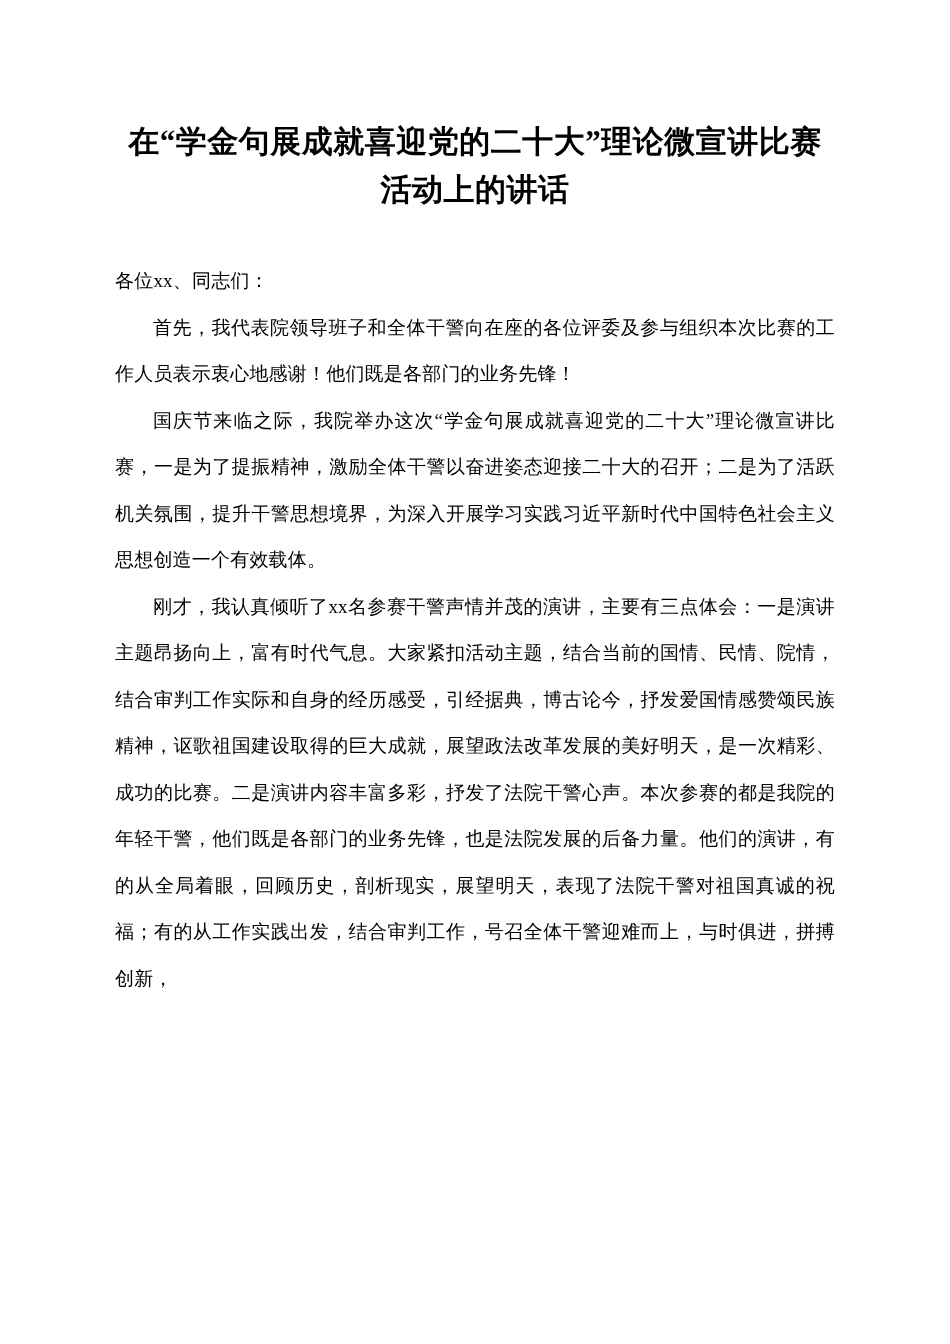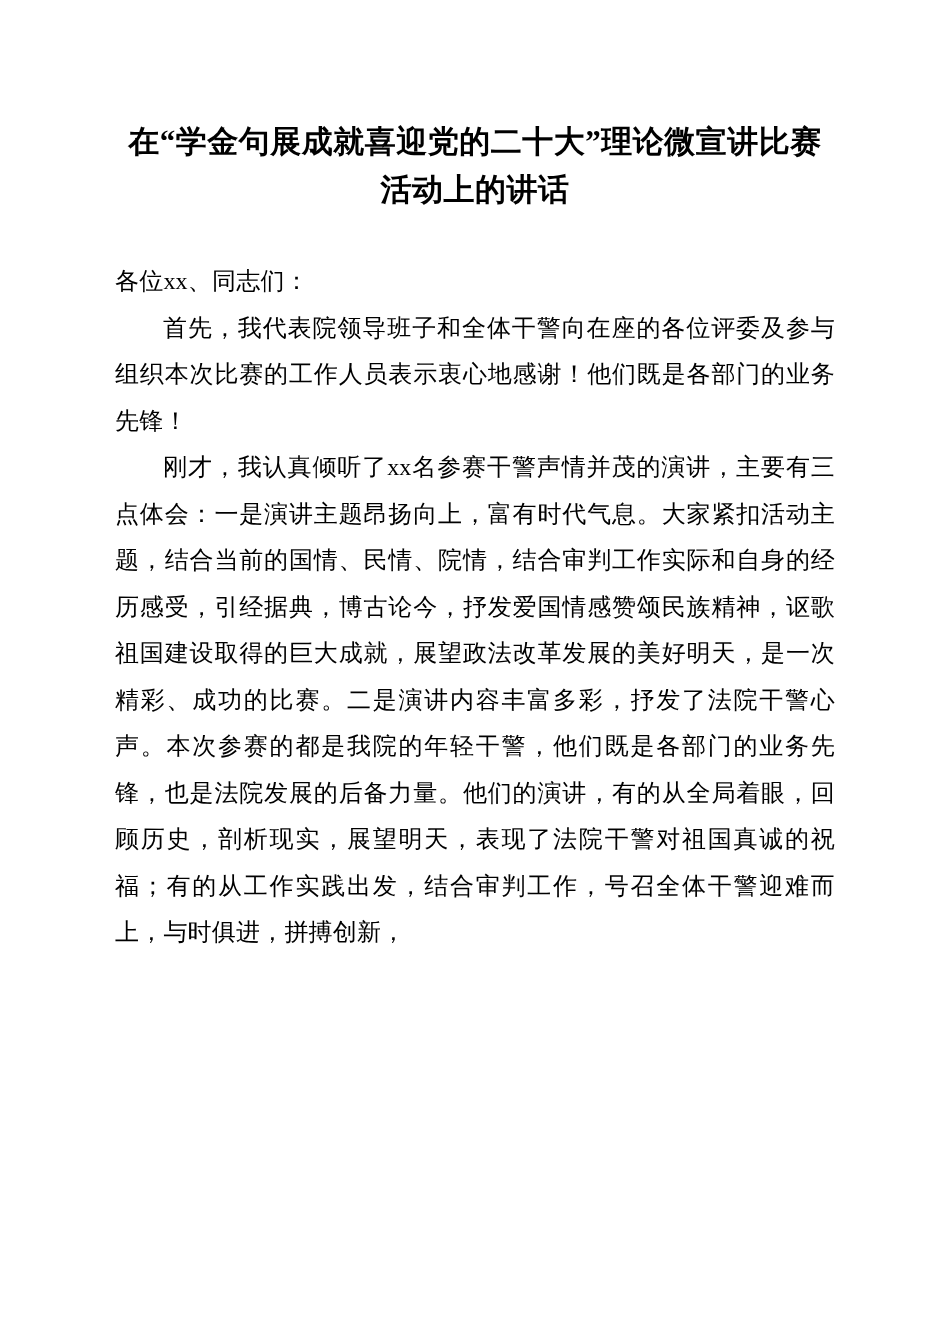--- a/index.html
+++ b/index.html
@@ -25,21 +25,21 @@
     font-family: "Liberation Serif", "DejaVu Serif", serif;
     font-weight: bold;
     font-size: 31px;
     line-height: 48px;
     text-align: center;
     letter-spacing: 0.5px;
     margin: 0 0 44px 0;
     padding: 0 4px;
   }
   .body-text {
-    font-size: 24px;
+    font-size: 19px;
     line-height: 46.5px;
     text-align: justify;
     text-justify: inter-ideograph;
     letter-spacing: 0.2px;
     margin: 0;
   }
   .para {
     margin: 0 0 0 0;
     text-indent: 2em;
   }
@@ -50,16 +50,17 @@
 </head>
 <body>
 
 <div class="page">
 
   <h1 class="doc-title">在“学金句展成就喜迎党的二十大”理论微宣讲比赛活动上的讲话</h1>
 
   <div class="body-text">
     <p class="para no-indent">各位xx、同志们：</p>
     <p class="para">首先，我代表院领导班子和全体干警向在座的各位评委及参与组织本次比赛的工作人员表示衷心地感谢！他们既是各部门的业务先锋！</p>
+    <p class="para">国庆节来临之际，我院举办这次“学金句展成就喜迎党的二十大”理论微宣讲比赛，一是为了提振精神，激励全体干警以奋进姿态迎接二十大的召开；二是为了活跃机关氛围，提升干警思想境界，为深入开展学习实践习近平新时代中国特色社会主义思想创造一个有效载体。</p>
     <p class="para">刚才，我认真倾听了xx名参赛干警声情并茂的演讲，主要有三点体会：一是演讲主题昂扬向上，富有时代气息。大家紧扣活动主题，结合当前的国情、民情、院情，结合审判工作实际和自身的经历感受，引经据典，博古论今，抒发爱国情感赞颂民族精神，讴歌祖国建设取得的巨大成就，展望政法改革发展的美好明天，是一次精彩、成功的比赛。二是演讲内容丰富多彩，抒发了法院干警心声。本次参赛的都是我院的年轻干警，他们既是各部门的业务先锋，也是法院发展的后备力量。他们的演讲，有的从全局着眼，回顾历史，剖析现实，展望明天，表现了法院干警对祖国真诚的祝福；有的从工作实践出发，结合审判工作，号召全体干警迎难而上，与时俱进，拼搏创新，</p>
   </div>
 
 </div>
 
 </body></html>

